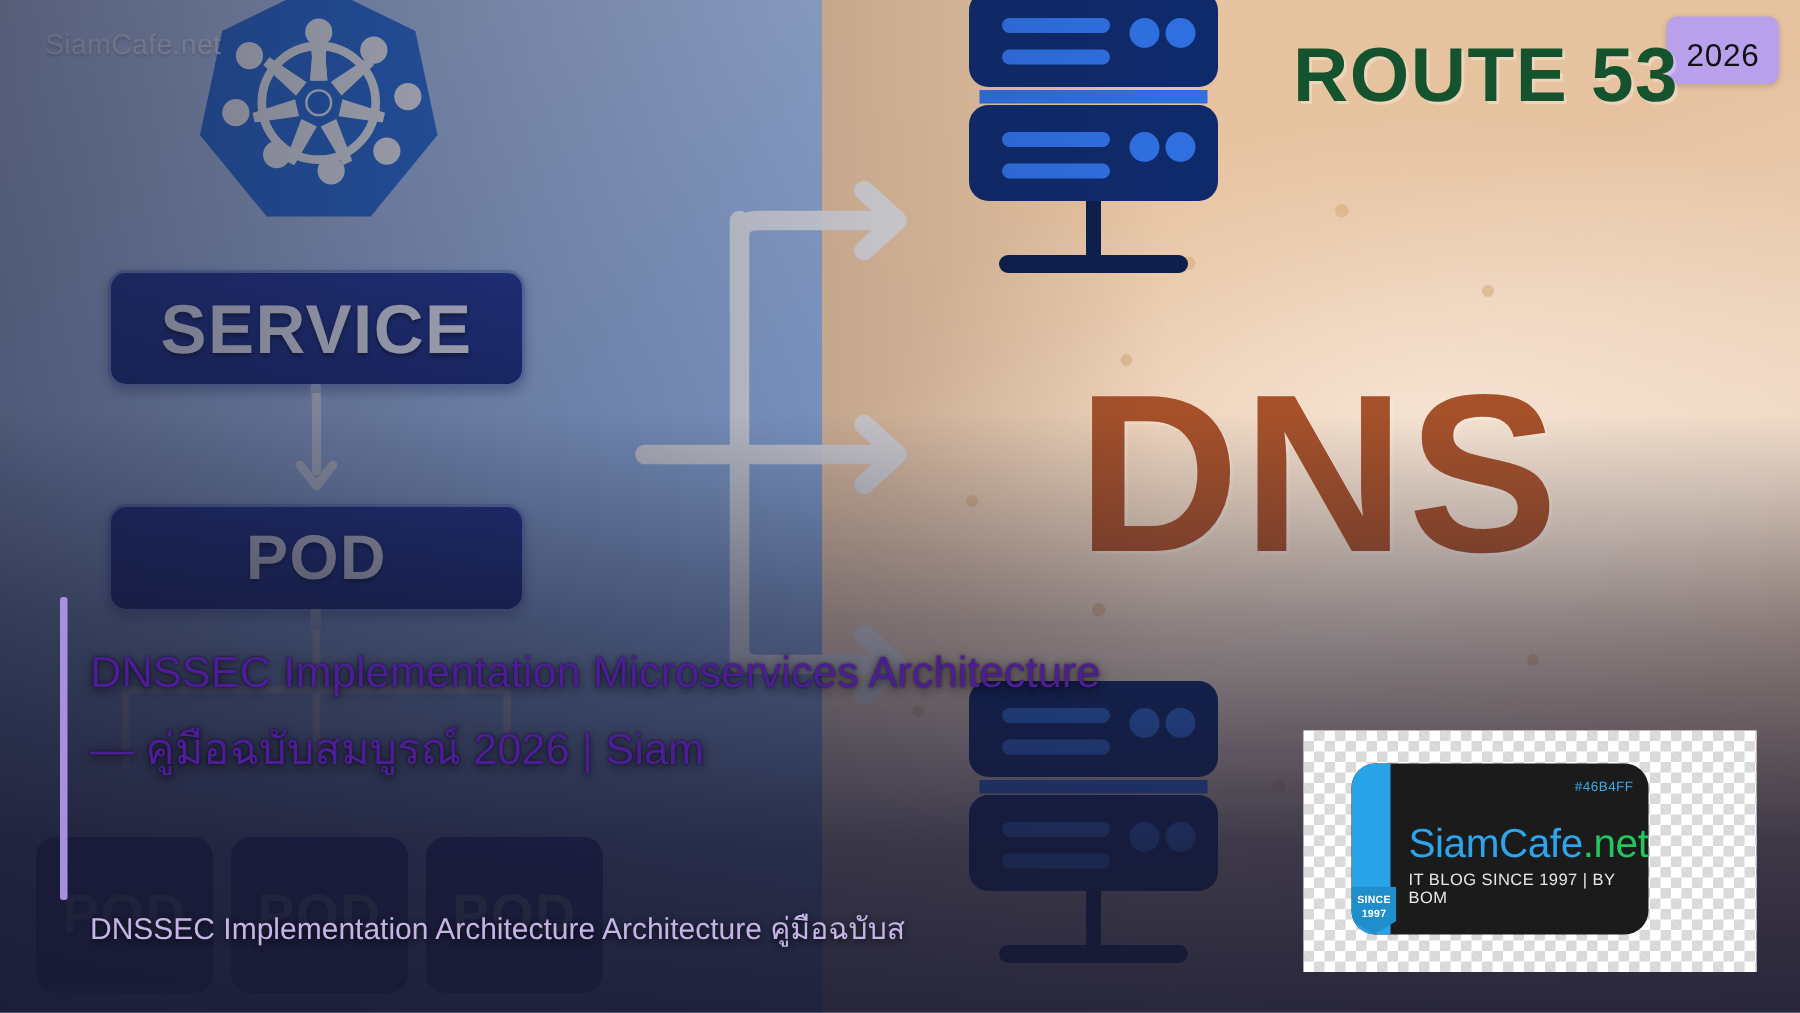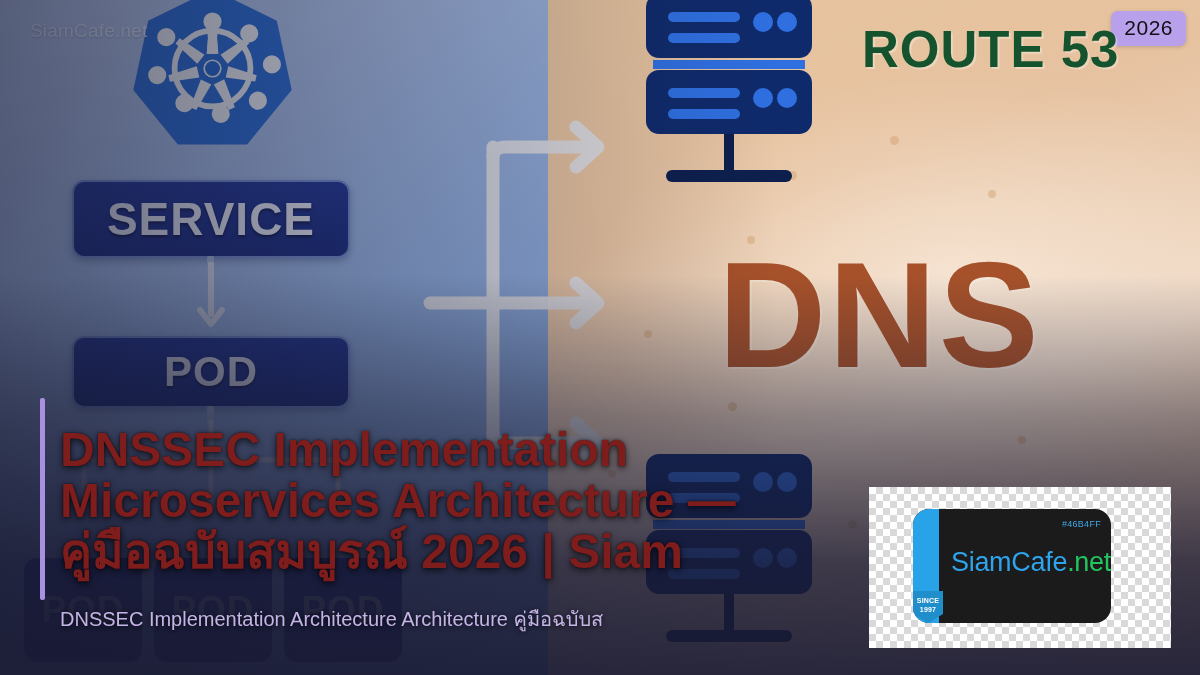--- a/index.html
+++ b/index.html
@@ -36,21 +36,21 @@
   .watermark {
     position:absolute; left:30px; top:20px;
     font-size:19px; color:#d3dae6; opacity:.85;
     letter-spacing:.2px; text-shadow:0 1px 2px rgba(40,60,100,.35);
   }
 
   
   .year-badge {
     position:absolute; right:14px; top:11px;
     background:#b9a0ea; color:#101015;
-    padding:5px 13px 6px; border-radius:7px;
+    padding:15px 13px 6px; border-radius:7px;
     font-size:21px; letter-spacing:.5px;
     box-shadow:0 1px 4px rgba(0,0,0,.18);
   }
 
   
   .sign {
     position:absolute;
     background:linear-gradient(180deg,#22368f 0%,#1b2c79 100%);
     border:2px solid #6d86c4;
     border-radius:12px;
@@ -110,22 +110,22 @@
     background:linear-gradient(90deg, rgba(22,24,48,.58) 0%, rgba(22,24,48,.30) 45%, rgba(22,24,48,0) 100%);
   }
 
   
   .accent-bar {
     position:absolute; left:40px; top:398px; width:5px; height:202px;
     background:#a98fe0; border-radius:2px;
   }
   .title {
     position:absolute; left:60px; top:424px; width:700px;
-    font-size:48px; line-height:51px; color:#7f1d1d;
-    font-weight:bold;
+    font-size:29px; line-height:51px; color:#4c1d95;
+    font-weight:normal;
     text-shadow:0 2px 7px rgba(0,0,0,.75), 0 0 2px rgba(0,0,0,.6);
   }
   .subtitle {
     position:absolute; left:60px; top:603px; width:720px;
     font-size:20px; color:#c5b4e6;
     text-shadow:0 1px 5px rgba(0,0,0,.8);
     white-space:nowrap; overflow:hidden;
   }
 
   
@@ -133,21 +133,21 @@
     position:absolute; left:869px; top:487px; width:302px; height:161px;
     background-color:#ffffff;
     background-image:
       linear-gradient(45deg, #d9d9d9 25%, transparent 25%, transparent 75%, #d9d9d9 75%),
       linear-gradient(45deg, #d9d9d9 25%, transparent 25%, transparent 75%, #d9d9d9 75%);
     background-size:14px 14px;
     background-position:0 0, 7px 7px;
     overflow:hidden;
   }
   .logo-inner {
-    position:absolute; left:44px; top:22px; width:198px; height:114px;
+    position:absolute; left:32px; top:22px; width:198px; height:114px;
     background:#1b1b1b; border-radius:16px; overflow:hidden;
   }
   .logo-stripe {
     position:absolute; left:0; top:0; width:26px; height:114px; background:#29a3e8;
   }
   .logo-ribbon {
     position:absolute; left:0; bottom:0; width:30px; height:32px;
     background:#1f8ecb;
     clip-path:polygon(0 0,100% 0,100% 72%,50% 100%,0 72%);
     color:#fff; font-size:7px; font-weight:bold; text-align:center;
@@ -296,16 +296,17 @@
 
   <div class="logo-card">
     <div class="logo-inner">
       <div class="logo-stripe"></div>
       <div class="logo-ribbon">
         <div>SINCE</div>
         <div>1997</div>
       </div>
       <div class="logo-hex">#46B4FF</div>
       <div class="logo-name"><span>SiamCafe</span><span class="tld">.net</span></div>
+      <div class="logo-tagline">IT BLOG SINCE 1997 | BY BOM</div>
     </div>
   </div>
 
 </div>
 
 </body></html>

